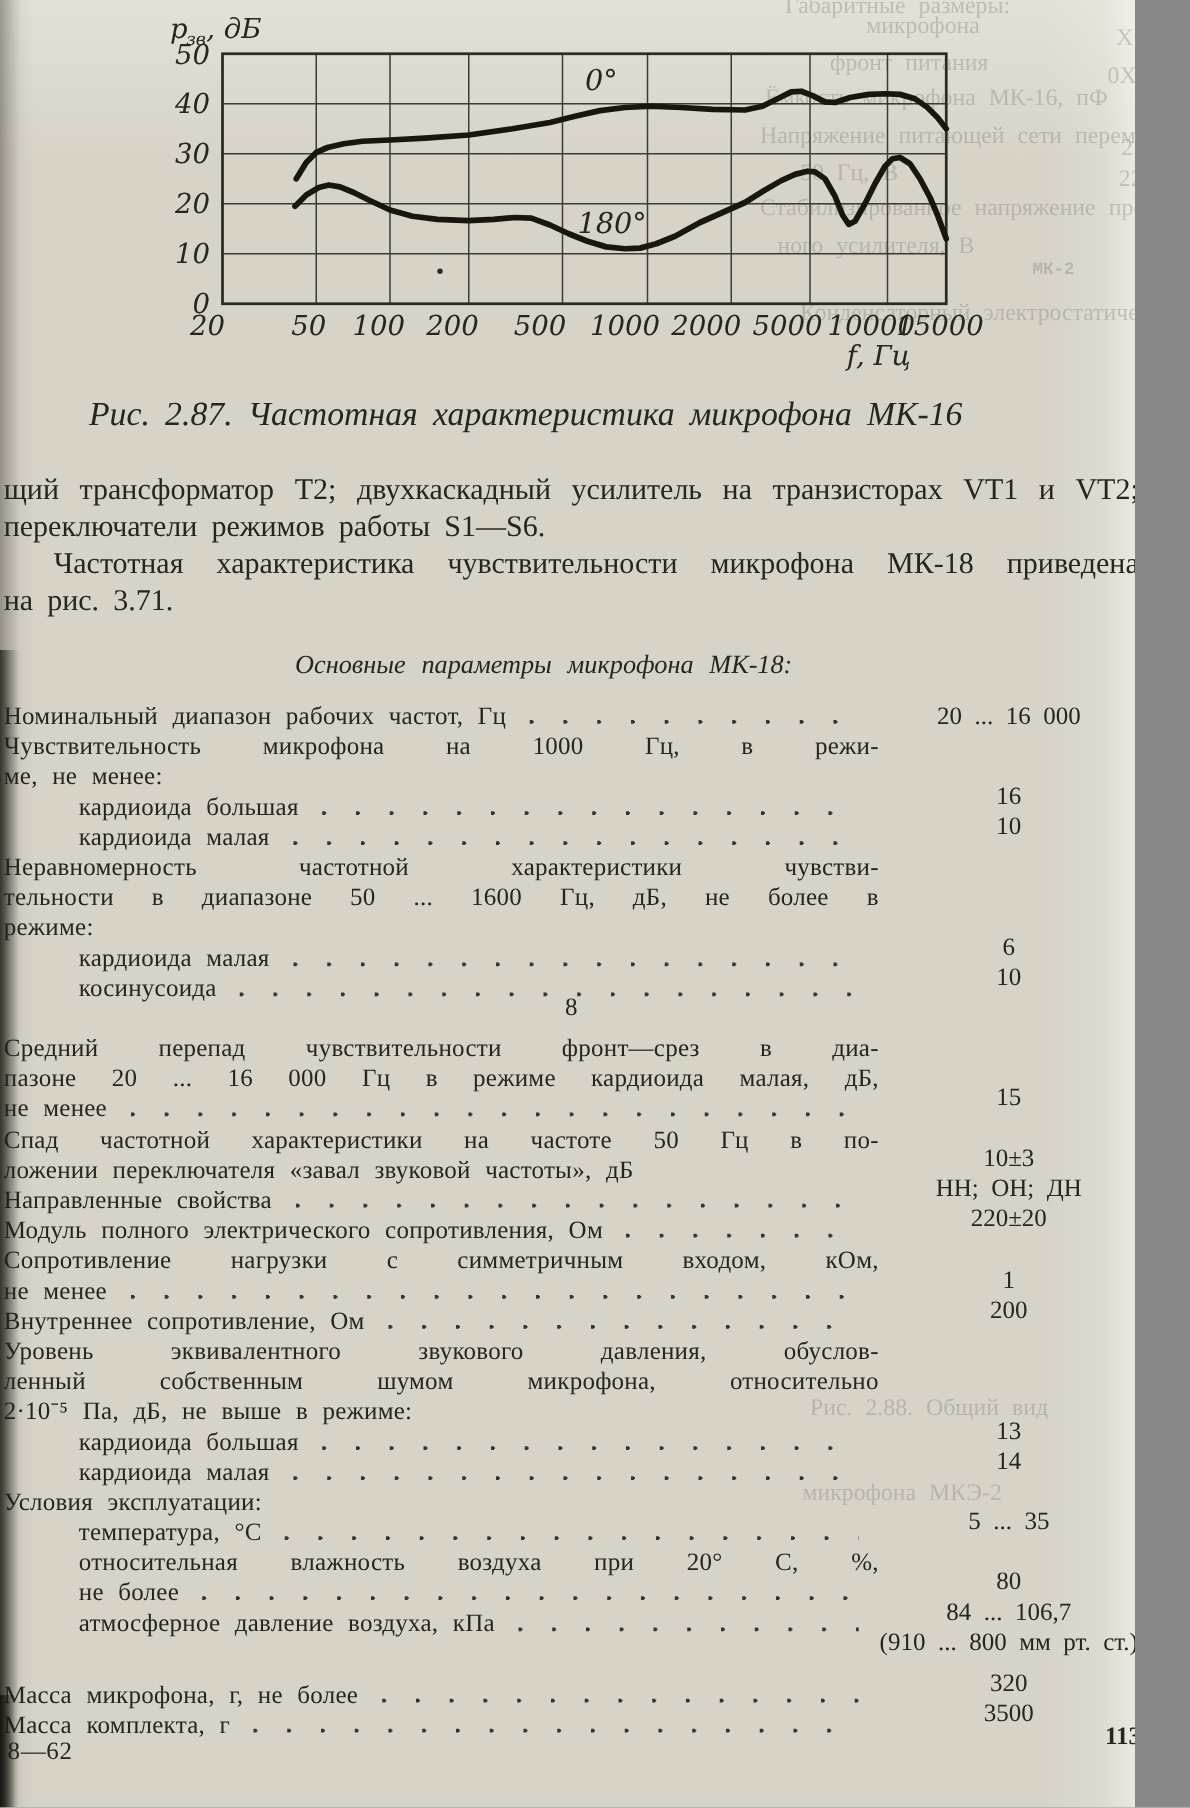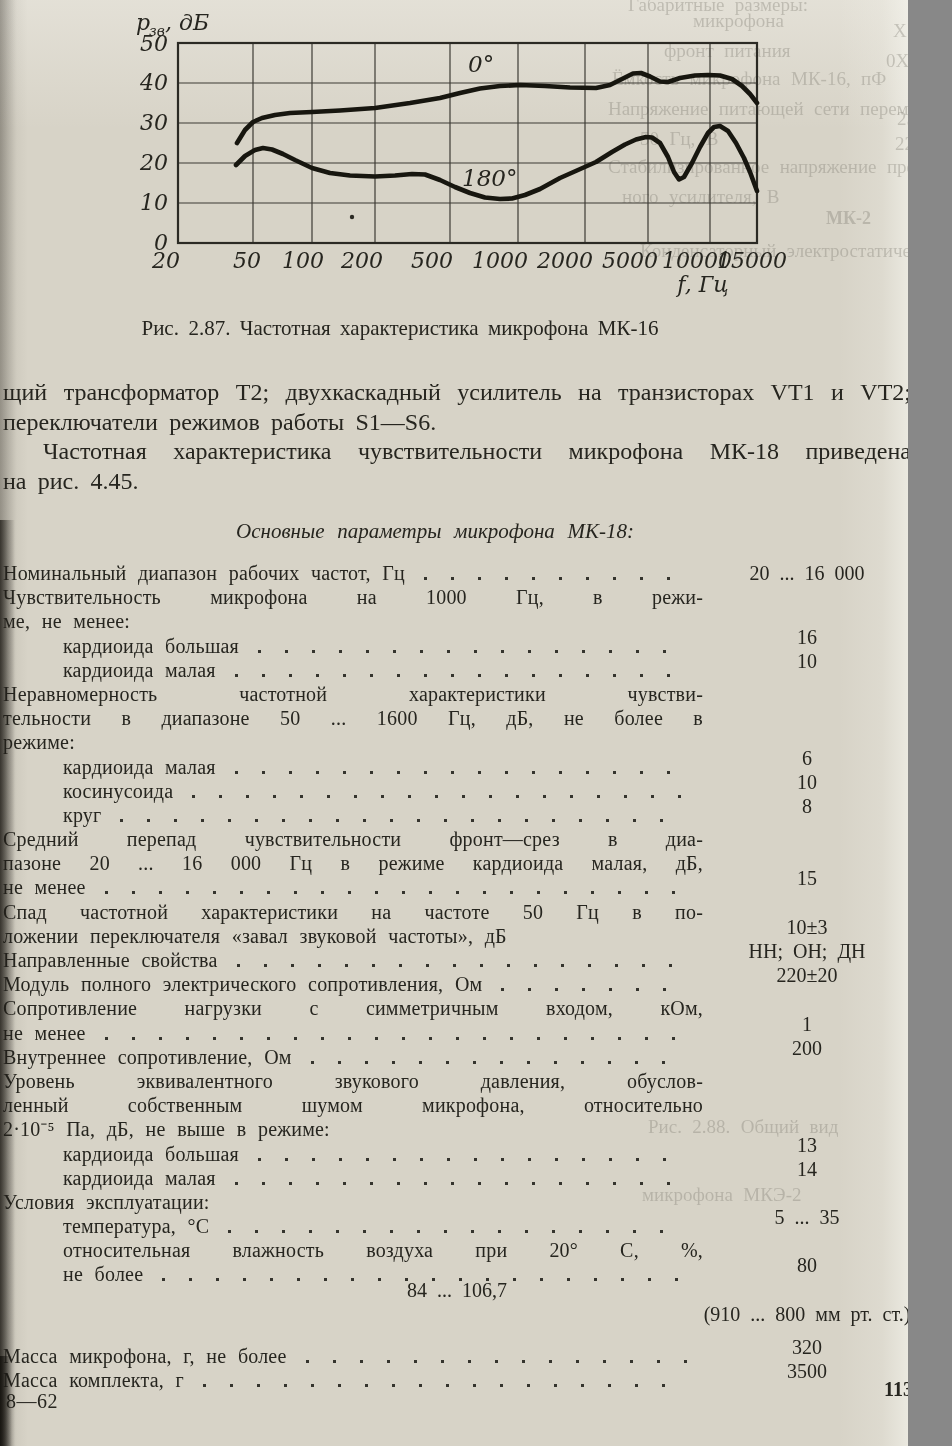--- a/index.html
+++ b/index.html
@@ -29,22 +29,22 @@
 
   
   .chart { position:absolute; left:0; top:0; }
   .chart text { fill:#26251f; font-family:"DejaVu Serif", serif; font-style:italic; }
   .chart .tick { font-size:22px; }
   .chart .axis-title { font-size:22px; }
   .chart .axis-sub { font-size:14px; }
   .chart .curve-label { font-size:23px; }
 
   
-  .caption { position:absolute; left:30px; top:316px; width:740px; text-align:center;
-             font-size:21px; word-spacing:.2em; white-space:nowrap; }
+  .caption { position:absolute; left:30px; top:316px; width:740px; text-align:right;
+             font-size:27px; word-spacing:.2em; white-space:nowrap;font-style:italic; }
   .intro { position:absolute; left:3px; top:378px; width:908px; font-size:24px; line-height:29.5px; }
   .iline { white-space:nowrap; word-spacing:.22em; }
   .iline.ind { padding-left:40px; }
   .iline.just { white-space:normal; text-align:justify; text-align-last:justify; }
   .heading { position:absolute; left:0; top:519px; width:780px; text-align:center;
              font-style:italic; font-size:21px; word-spacing:.35em; white-space:nowrap;margin-left:45px; }
 
   
   .params { position:absolute; left:3px; top:561px; width:908px; font-size:20px; }
   .prow { display:flex; align-items:baseline; height:24.2px; line-height:24.2px; }
@@ -63,21 +63,21 @@
   
   .footer-left { position:absolute; left:6px; top:1390px; font-size:20px; letter-spacing:.5px; }
   .page-num { position:absolute; left:884px; top:1378px; font-size:20px;font-weight:bold; }
 
   
   .ghost { position:absolute; color:#7b786e; opacity:.34; font-size:19px;
            word-spacing:.3em; white-space:nowrap; filter:blur(.6px); }
   .g0{left:628px;top:-6px;} .g1{left:693px;top:10px;} .g2{left:664px;top:40px;}
   .g3{left:612px;top:68px;} .g4{left:608px;top:98px;} .g5{left:640px;top:128px;}
   .g6{left:608px;top:156px;} .g7{left:622px;top:186px;}
-  .g8{left:826px;top:208px;font-weight:bold;font-size:18px;}
+  .g8{left:826px;top:208px;font-weight:bold;font-size:14px;font-family:Liberation Mono, monospace;}
   .g9{left:640px;top:240px;} .g10{left:648px;top:1116px;} .g11{left:642px;top:1184px;}
   .g12{left:893px;top:20px;} .g13{left:886px;top:50px;} .g14{left:897px;top:108px;}
   .g15{left:895px;top:133px;}
 </style>
 </head>
 <body>
 
 <div class="page">
 
   <div class="ghost g0">Габаритные размеры:</div>
@@ -155,21 +155,21 @@
     <text class="curve-label" x="468" y="72">0°</text>
     <text class="curve-label" x="462" y="186">180°</text>
   </svg>
 
   <div class="caption">Рис. 2.87. Частотная характеристика микрофона МК-16</div>
 
   <div class="intro">
       <div class="iline just">щий трансформатор Т2; двухкаскадный усилитель на транзисторах VT1 и VT2;</div>
       <div class="iline">переключатели режимов работы S1—S6.</div>
       <div class="iline ind just">Частотная характеристика чувствительности микрофона МК-18 приведена</div>
-      <div class="iline">на рис. 4.45.</div>
+      <div class="iline">на рис. 3.71.</div>
     </div>
 
   <div class="heading">Основные параметры микрофона МК-18:</div>
 
   <div class="params">
       <div class="prow">
         <span class="pzone">
           <span class="plabel">Номинальный диапазон рабочих частот, Гц</span>
           <span class="pdots"></span>
         </span>
@@ -222,24 +222,20 @@
         <span class="pvalue">6</span>
       </div>
       <div class="prow">
         <span class="pzone ind">
           <span class="plabel">косинусоида</span>
           <span class="pdots"></span>
         </span>
         <span class="pvalue">10</span>
       </div>
       <div class="prow">
-        <span class="pzone ind">
-          <span class="plabel">круг</span>
-          <span class="pdots"></span>
-        </span>
         <span class="pvalue">8</span>
       </div>
       <div class="prow">
         <span class="pzone">
           <span class="plabel just">Средний перепад чувствительности фронт—срез в диа-</span>
         </span>
       </div>
       <div class="prow">
         <span class="pzone">
           <span class="plabel just">пазоне 20 ... 16 000 Гц в режиме кардиоида малая, дБ,</span>
@@ -343,20 +339,24 @@
         </span>
       </div>
       <div class="prow">
         <span class="pzone ind">
           <span class="plabel">не более</span>
           <span class="pdots"></span>
         </span>
         <span class="pvalue">80</span>
       </div>
       <div class="prow">
+        <span class="pzone ind">
+          <span class="plabel">атмосферное давление воздуха, кПа</span>
+          <span class="pdots"></span>
+        </span>
         <span class="pvalue">84 ... 106,7</span>
       </div>
       <div class="prow">
         <span class="pzone">
           <span class="plabel"></span>
         </span>
         <span class="pvalue">(910 ... 800 мм рт. ст.)</span>
       </div>
       <div class="prow gap">
         <span class="pzone">

